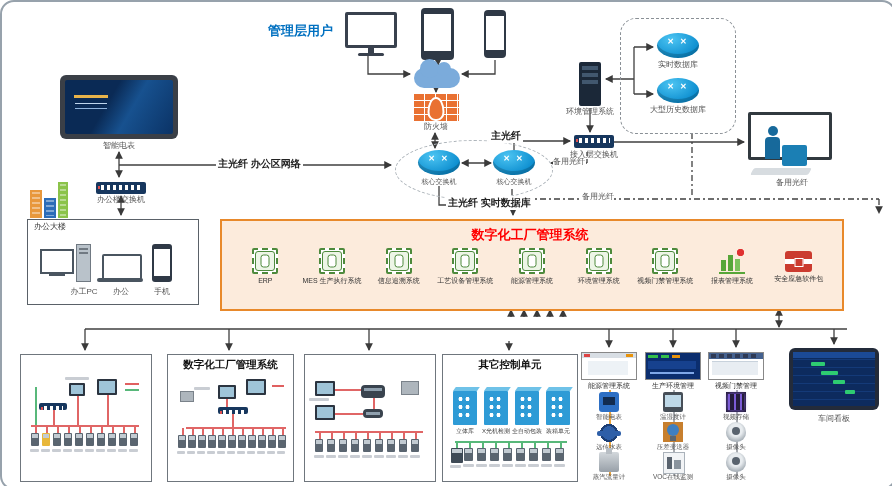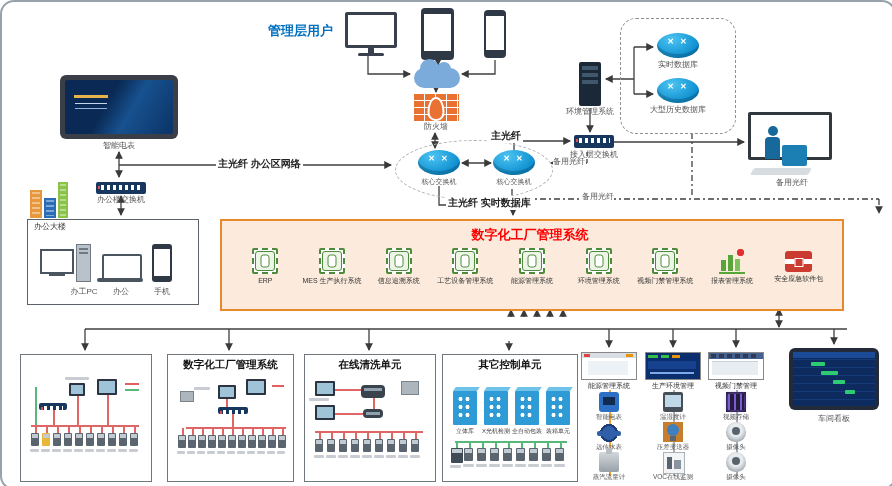--- a/index.html
+++ b/index.html
@@ -399,21 +399,20 @@
           <div class="smudge" style="left: 85px; top: 74px; width: 8px;"></div>
           <div class="vl" style="left: 100px; top: 51px; width: 1.5px; height: 7px; background: rgb(224, 102, 102);"></div>
           <div class="drv" style="left: 96px; top: 58px;"></div>
           <div class="smudge" style="left: 95px; top: 74px; width: 8px;"></div>
           <div class="vl" style="left: 110px; top: 51px; width: 1.5px; height: 7px; background: rgb(224, 102, 102);"></div>
           <div class="drv" style="left: 106px; top: 58px;"></div>
           <div class="smudge" style="left: 105px; top: 74px; width: 8px;"></div>
         </div>
       </div>
       <div class="unit abs" style="left: 302px; top: 352px; width: 130px; height: 126px;">
-        <div class="unit-title">在线清洗单元</div>
         <div class="mini">
           <div class="pnl" style="left: 6px; top: 4px; width: 20px; height: 15px;"></div>
           <div class="smudge" style="left: 0px; top: 21px; width: 20px;"></div>
           <div class="pnl" style="left: 6px; top: 28px; width: 20px; height: 15px;"></div>
           <div class="motor" style="left: 52px; top: 8px; width: 24px; height: 13px;"></div>
           <div class="graybox" style="left: 92px; top: 4px; width: 16px; height: 12px;"></div>
           <div class="motor" style="left: 54px; top: 32px; width: 20px; height: 9px;"></div>
           <div class="hl" style="left: 26px; top: 12px; width: 26px; height: 1.5px; background: rgb(224, 102, 102);"></div>
           <div class="hl" style="left: 26px; top: 36px; width: 28px; height: 1.5px; background: rgb(224, 102, 102);"></div>
           <div class="vl" style="left: 64px; top: 21px; width: 1.5px; height: 11px; background: rgb(224, 102, 102);"></div>

